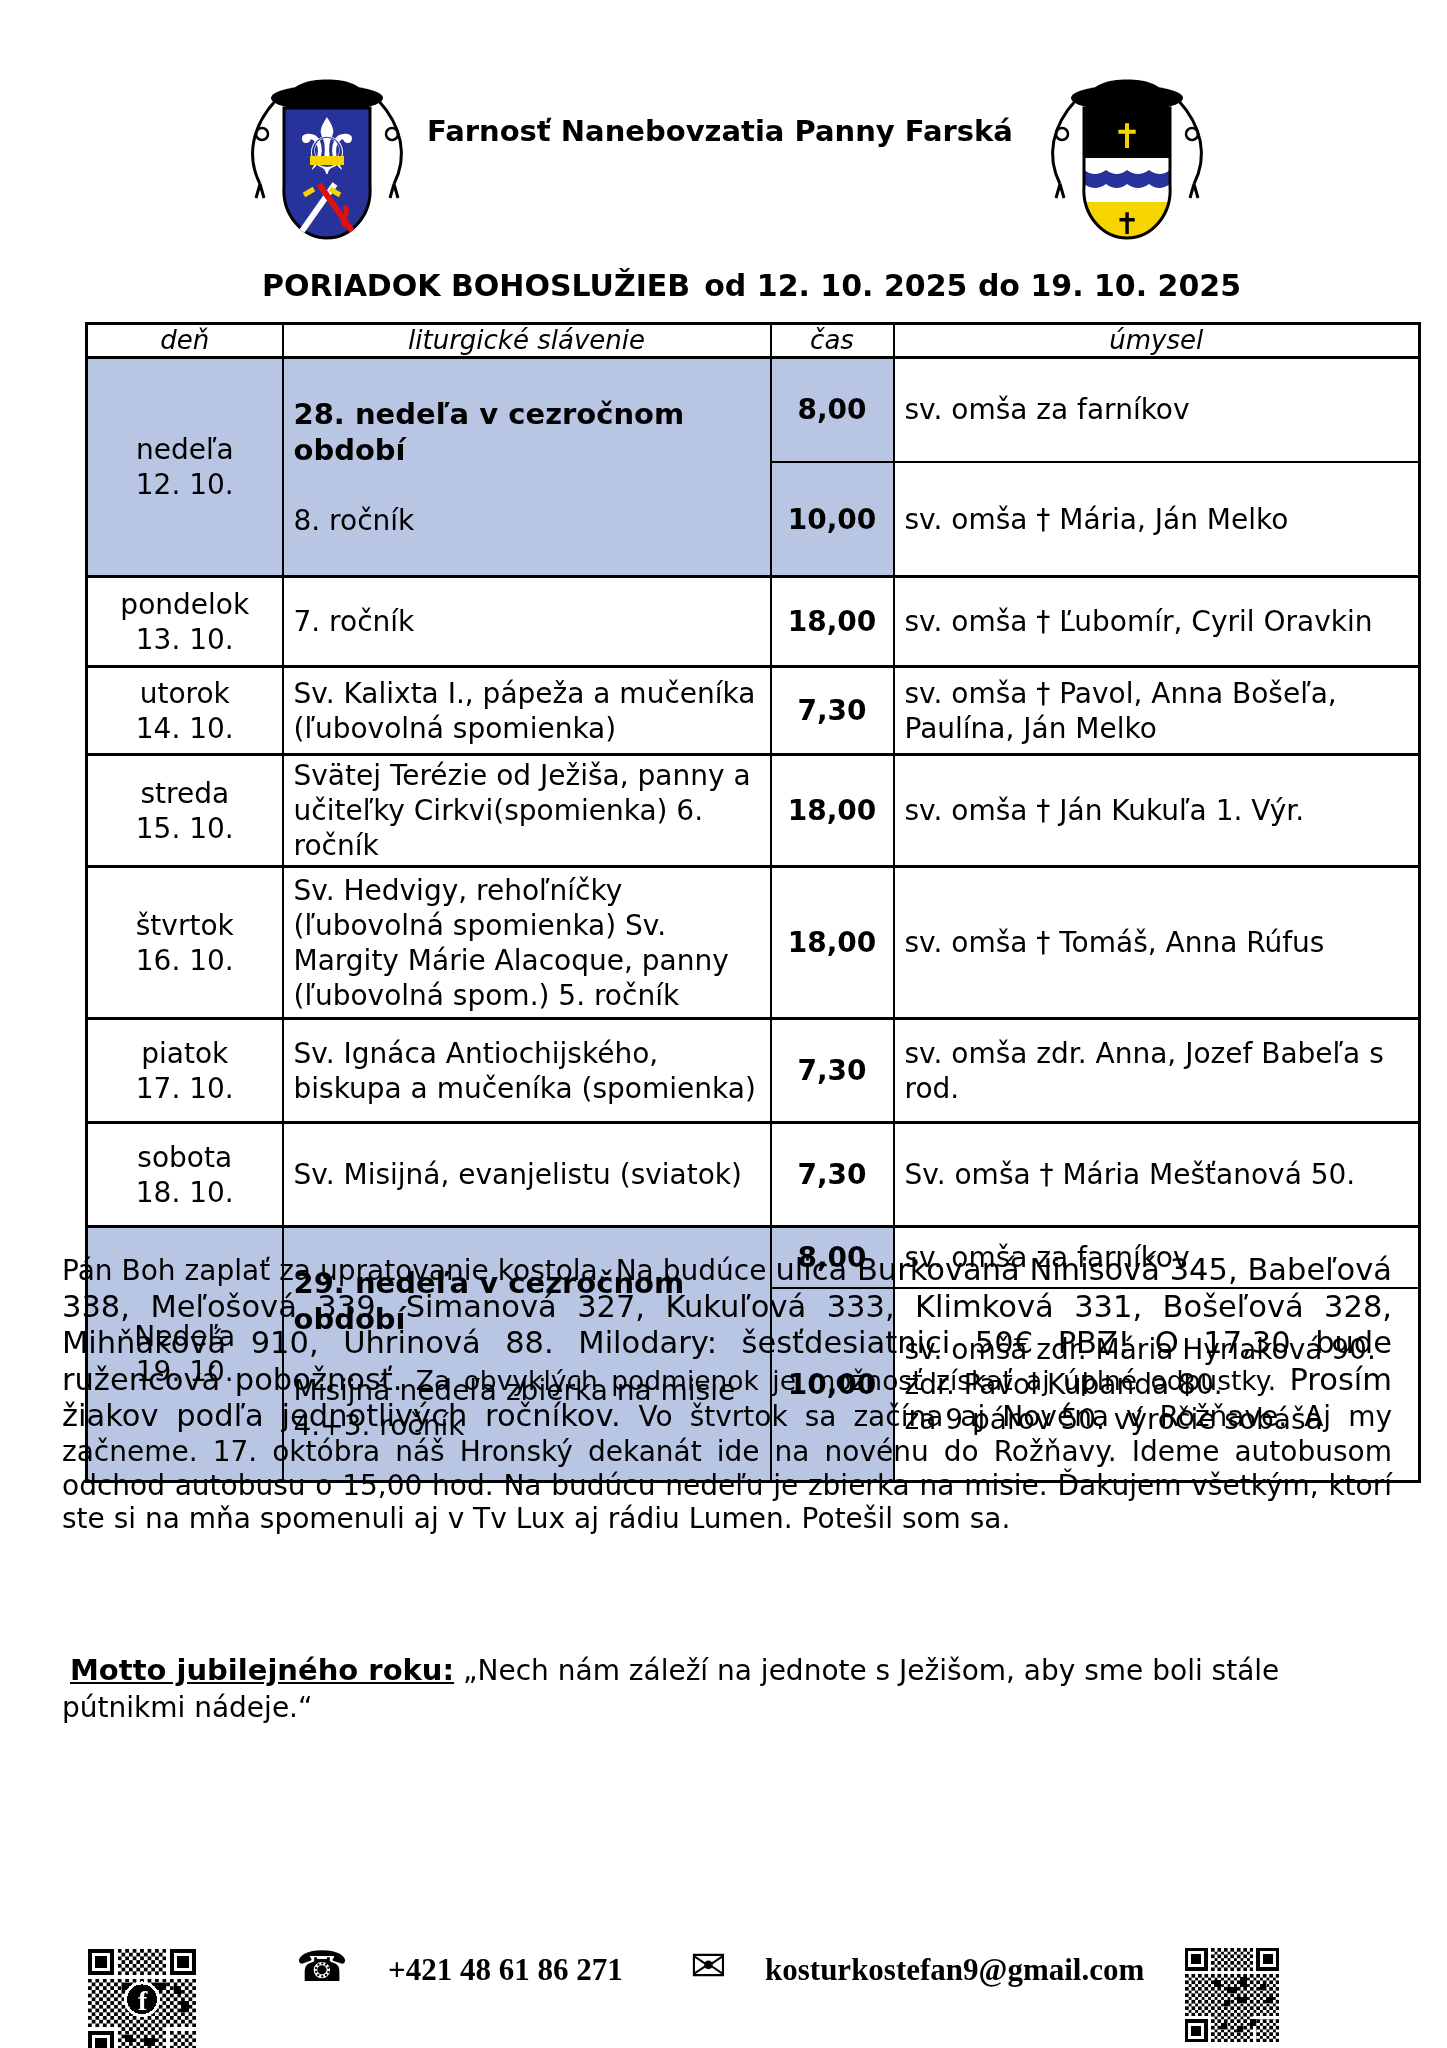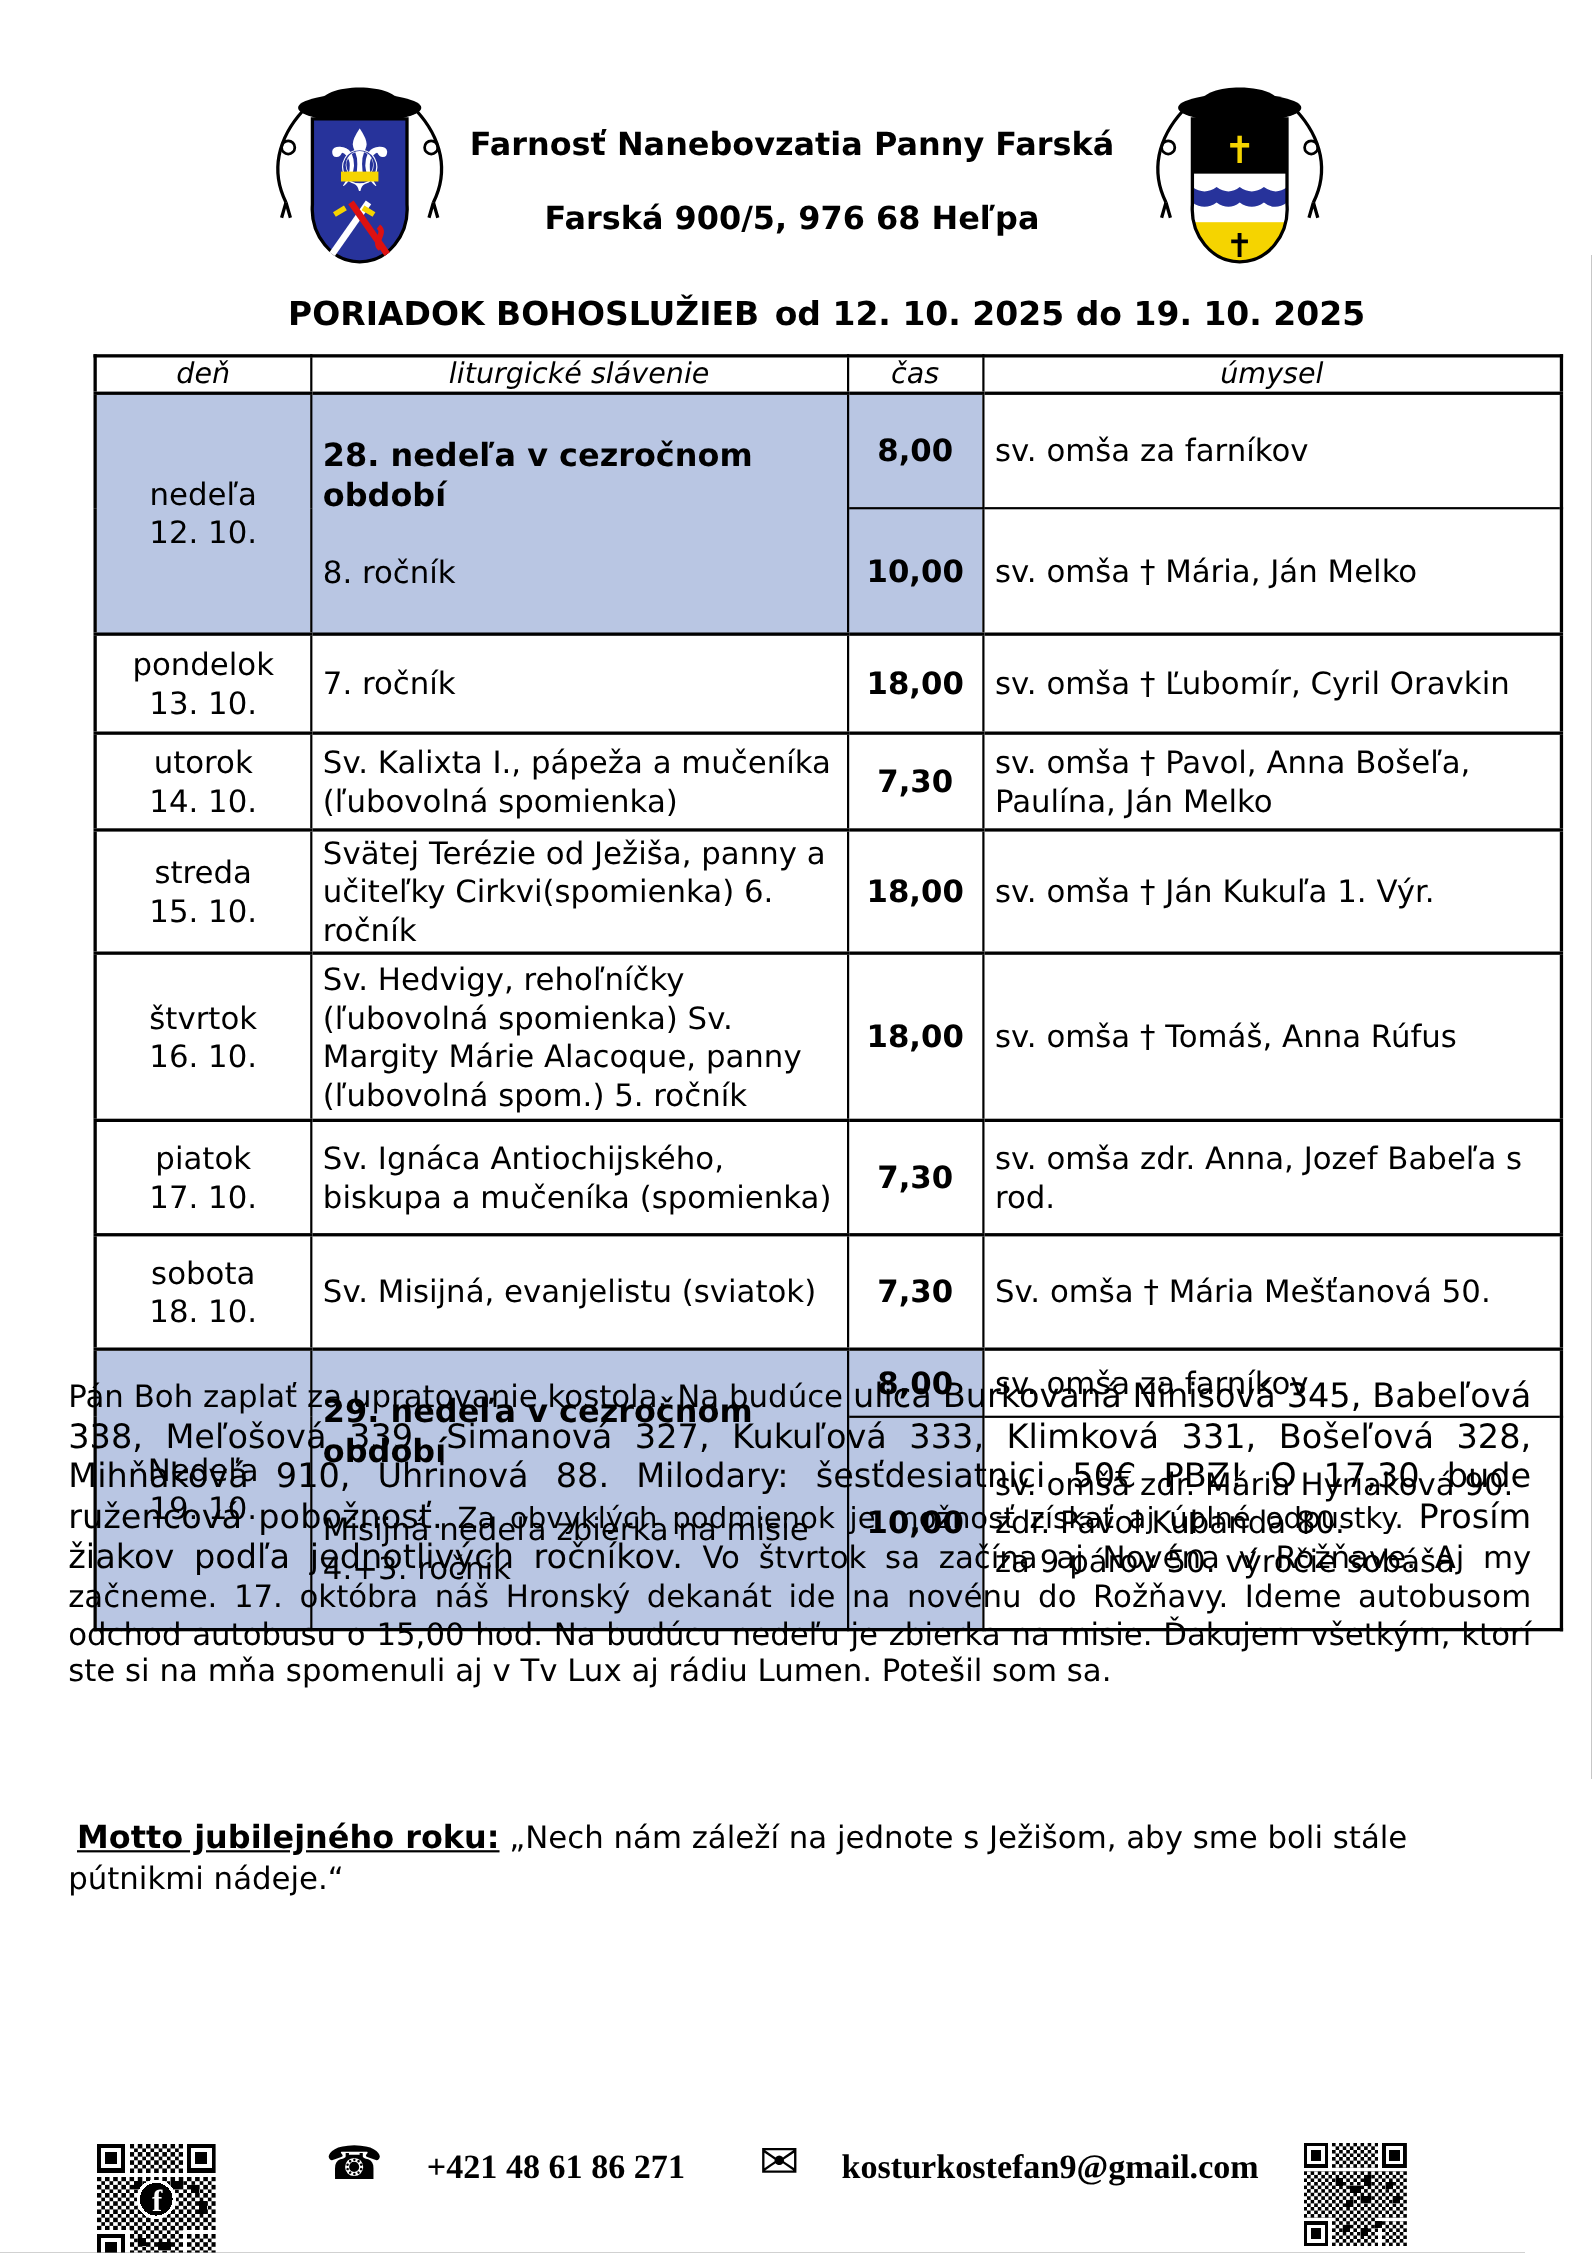--- a/index.html
+++ b/index.html
@@ -112,21 +112,20 @@
         <rect x="52" y="136" width="86" height="10" fill="#ffffff"></rect>
         <rect x="52" y="146" width="86" height="40" fill="#f5d400"></rect>
         <text x="95" y="178" text-anchor="middle" font-size="30" fill="#000">✝</text>
       </g>
       <path d="M52,52 h86 v78 a43,48 0 0 1 -43,52 a43,48 0 0 1 -43,-52 Z" fill="none" stroke="#000" stroke-width="3"></path>
     </g>
   </svg>
 
   <div class="header-text">
     <div class="parish-name">Farnosť Nanebovzatia Panny Farská</div>
-    <div class="parish-address">Farská 900/5, 976 68 Heľpa</div>
   </div>
 
   <div class="sched-title">
     <span>PORIADOK BOHOSLUŽIEB</span><span class="range">od  12. 10. 2025 do  19. 10. 2025</span>
   </div>
 
   <table class="sched">
     <colgroup>
         <col style="width:196px">
         <col style="width:488px">

